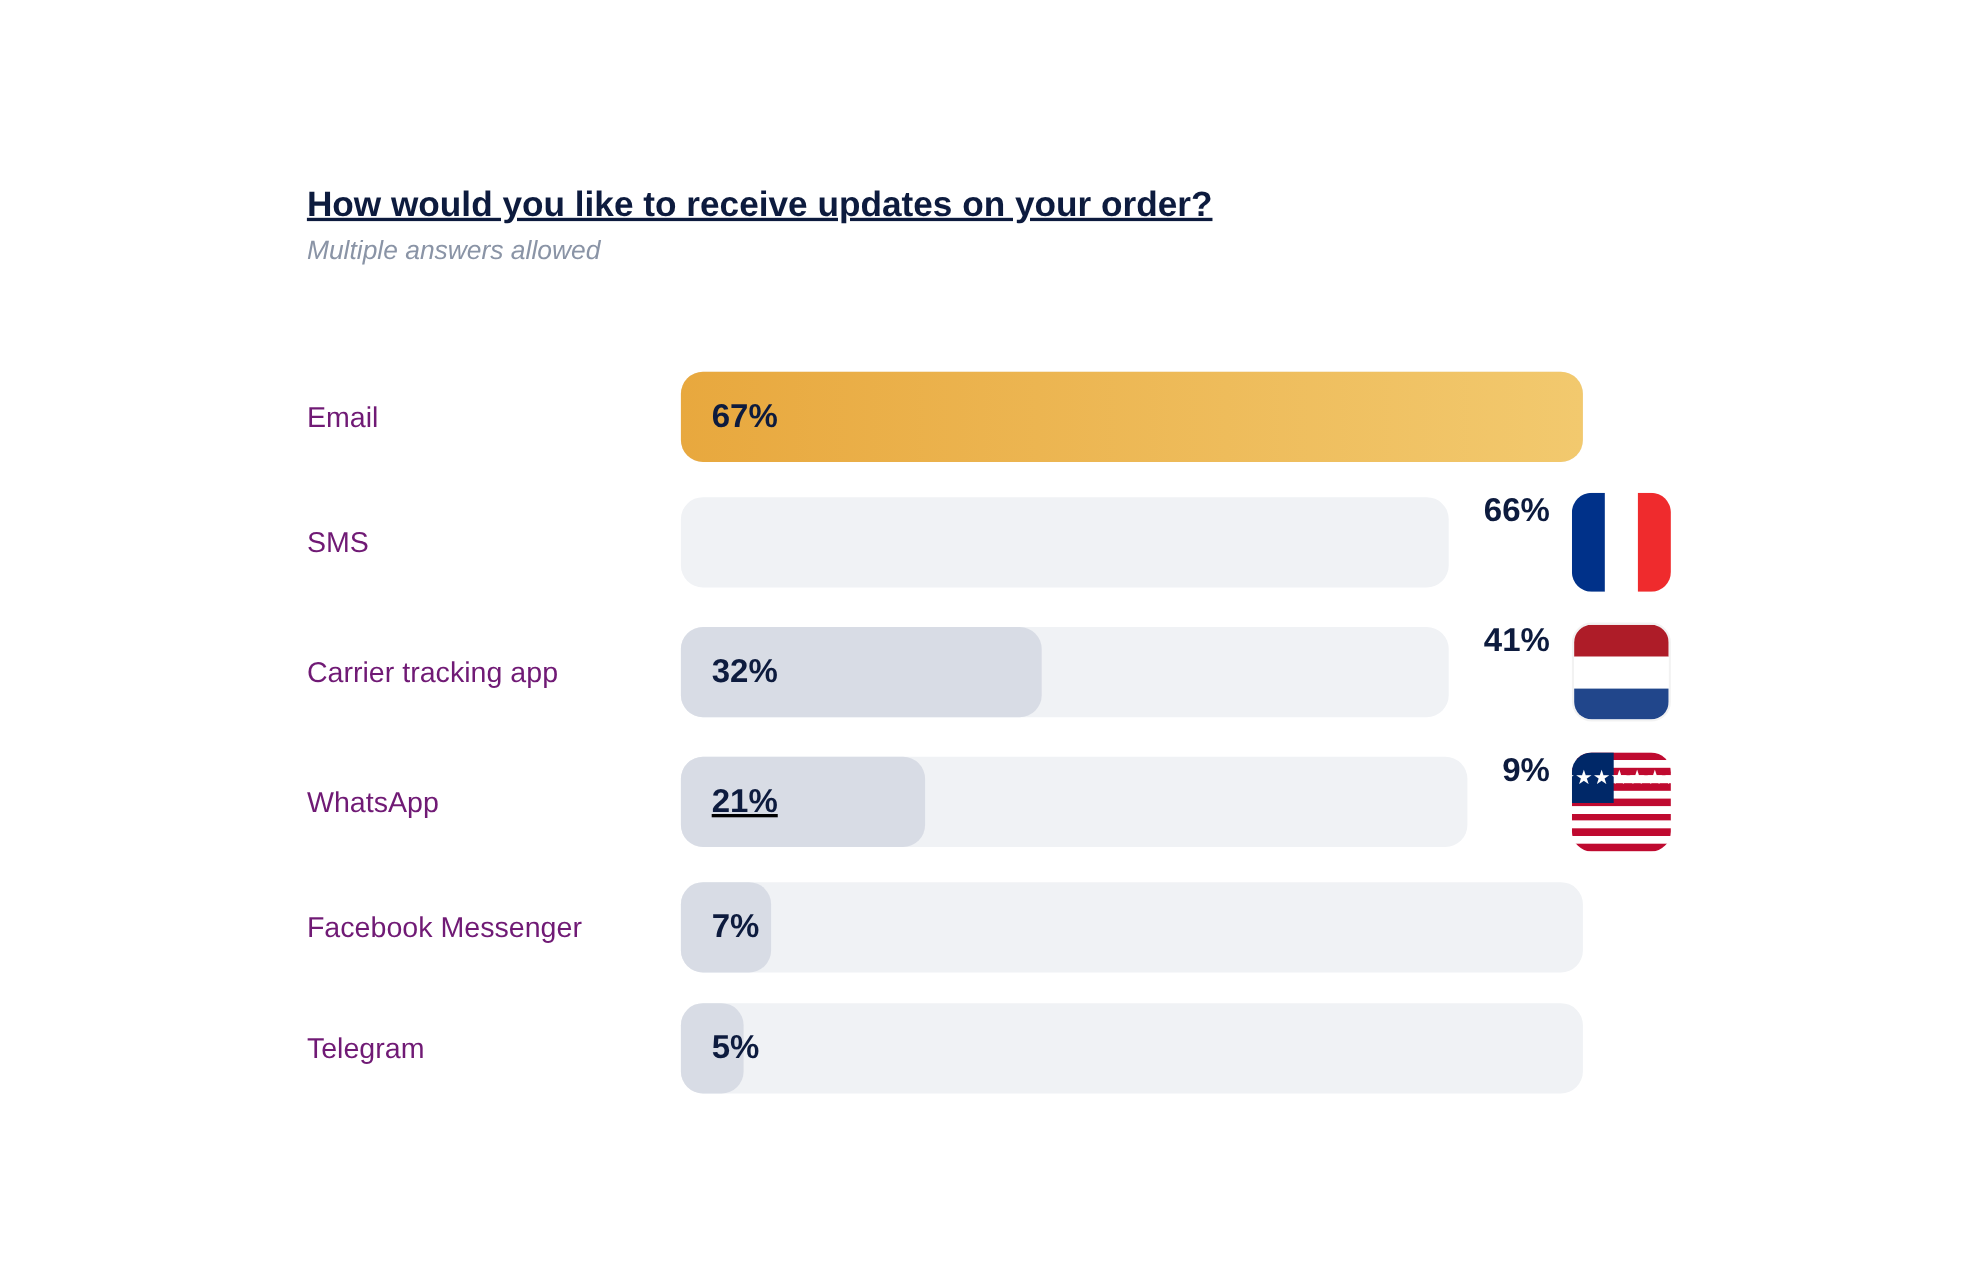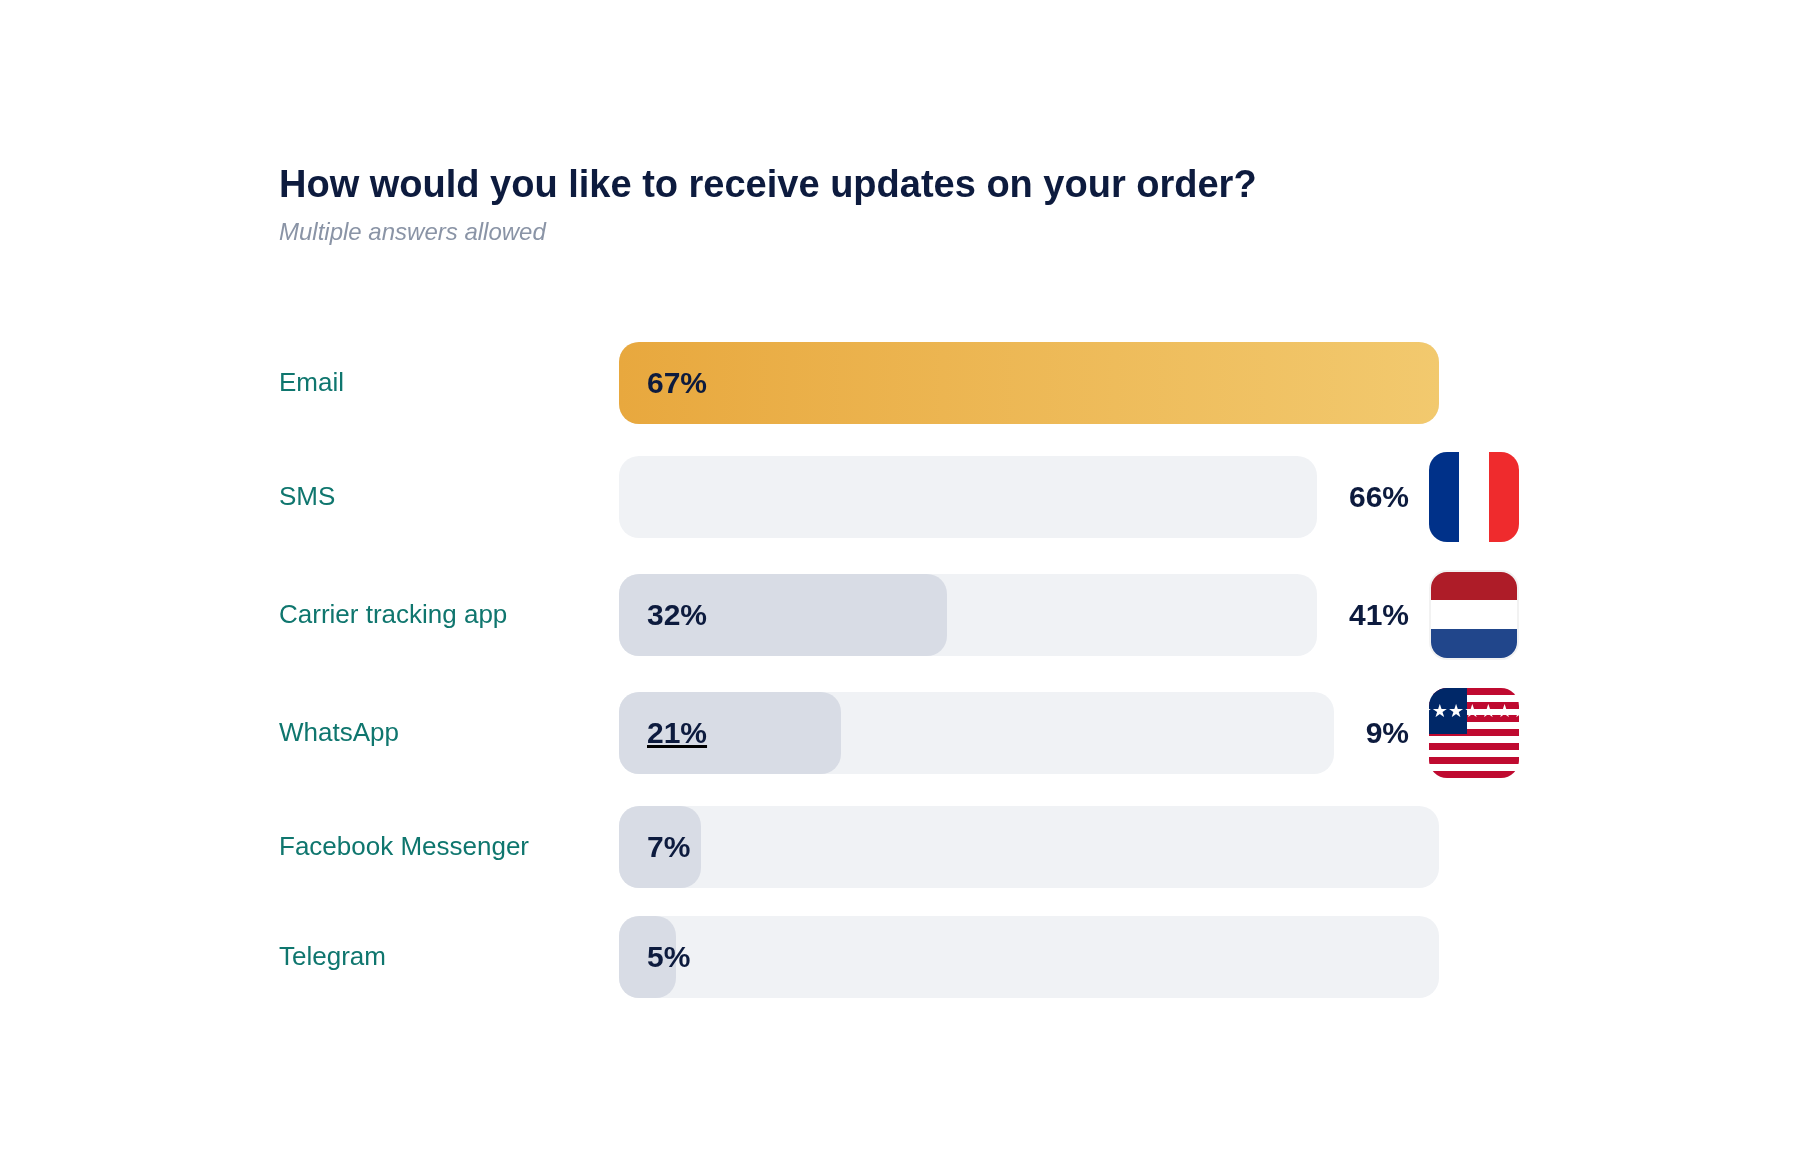--- a/index.html
+++ b/index.html
@@ -10,46 +10,47 @@
       height: 1160px;
       display: flex;
       align-items: center;
       justify-content: center;
     }
     .chart-container {
       width: 1400px;
       padding: 60px 80px;
     }
     .chart-title {
-      font-size: 38px;
+      font-size: 32px;
       font-weight: 800;
       color: #0d1b3e;
       margin-bottom: 10px;
       line-height: 1.2;
+      text-decoration: underline;
     }
     .chart-subtitle {
       font-size: 24px;
       color: #8a94a6;
       font-style: italic;
       margin-bottom: 96px;
     }
     .chart-rows {
       display: flex;
       flex-direction: column;
       gap: 28px;
     }
     .chart-row {
       display: flex;
       align-items: center;
       gap: 0;
     }
     .row-label {
       width: 340px;
       font-size: 26px;
-      color: #0f766e;
+      color: #701a75;
       flex-shrink: 0;
     }
     .bar-track {
       position: relative;
       height: 82px;
       flex: 1;
       max-width: 820px;
     }
     .bar-bg {
       position: absolute;
@@ -71,21 +72,21 @@
     .bar-fill.gray {
       background: #d8dce5;
     }
     .bar-label {
       font-size: 30px;
       font-weight: 800;
       color: #0d1b3e;
     }
     .side-info {
       display: flex;
-      align-items: center;
+      align-items: flex-start;
       gap: 20px;
       margin-left: 32px;
       flex-shrink: 0;
     }
     .side-percent {
       font-size: 30px;
       font-weight: 700;
       color: #0d1b3e;
     }
 

